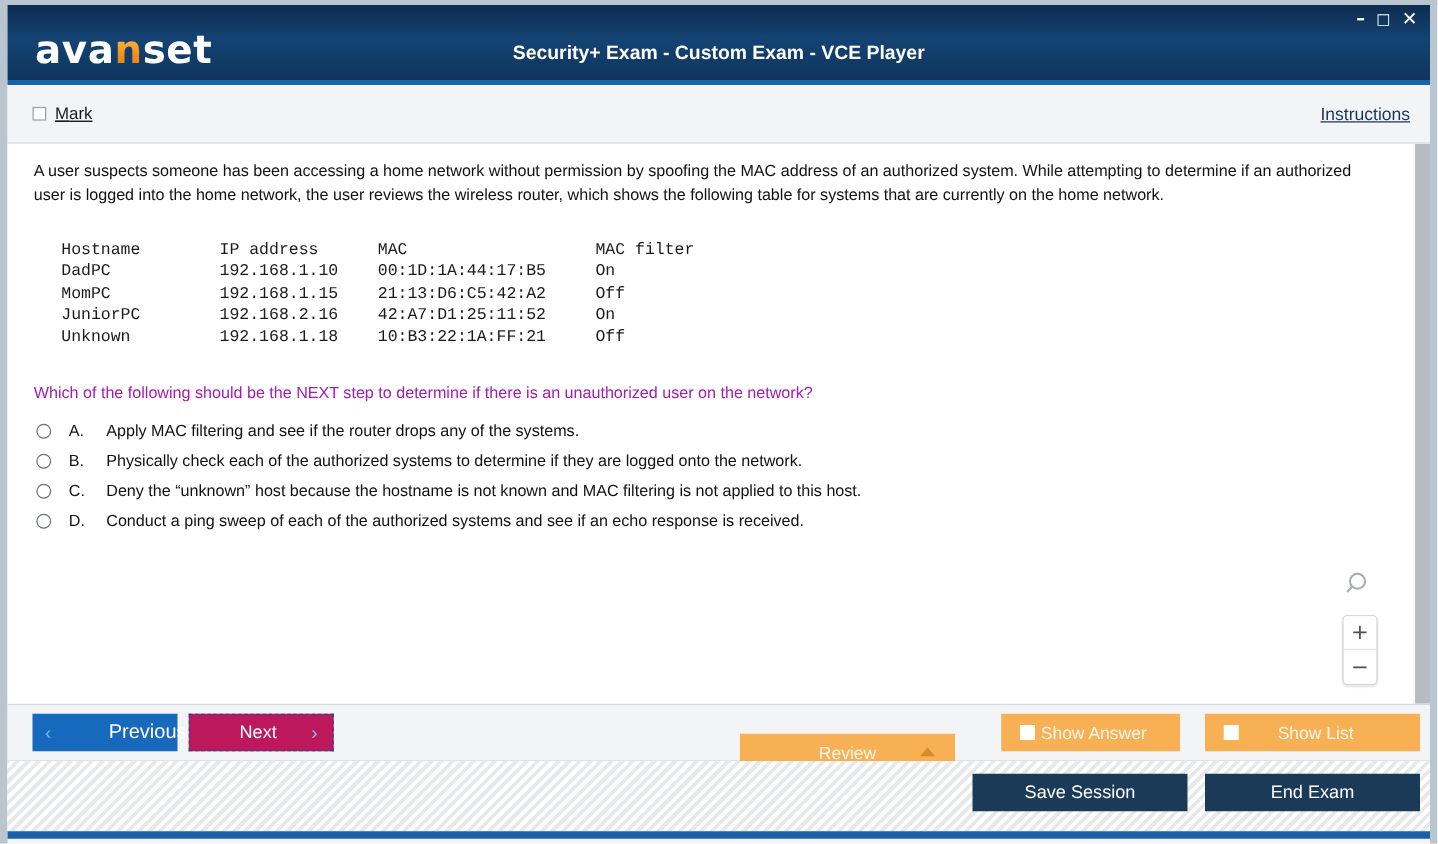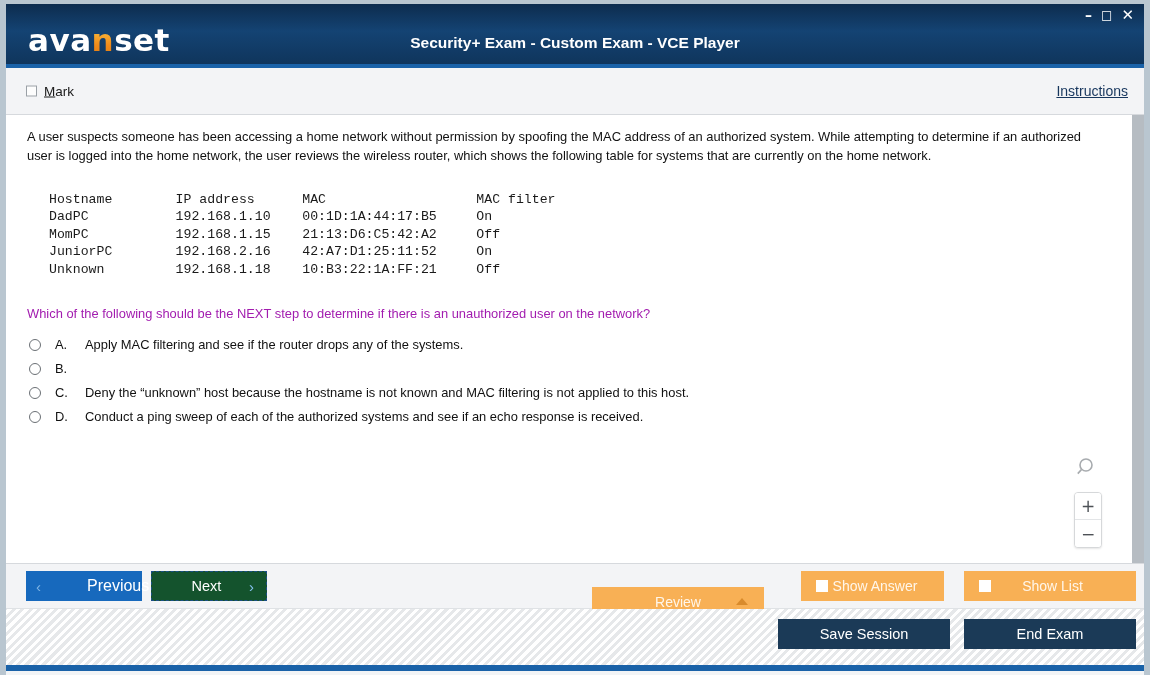--- a/index.html
+++ b/index.html
@@ -61,21 +61,21 @@
   
   #question-header {
     position: relative;
     height: 47px;
     background: #f3f4f6;
     border-bottom: 1px solid #d6d9dd;
     display: flex; align-items: center;
   }
   #mark-group {
     position: absolute; left: 20px; top: 50%; transform: translateY(-50%);
-    display: flex; align-items: center; gap: 7px;
+    display: flex; align-items: center; gap: 7px; text-decoration: underline;
   }
   .cb {
     width: 11px; height: 11px;
     border: 1px solid #9aa0a6; background: #fdfdfd;
     display: inline-block;
   }
   #mark-label {
     font-size: 13.5px; color: #1a1a1a;
   }
   #mark-label .acc { text-decoration: underline; }
@@ -182,21 +182,21 @@
   }
   #prev-button {
     left: 20px; width: 116px;
     background: #1769bd;
     justify-content: flex-start; padding-left: 10px; gap: 14px;
   }
   #prev-button .chev { color: #7fb4e4; font-size: 15px; }
   #prev-button .lbl { font-size: 16px; margin-left: 32px; }
   #next-button {
     left: 145px; width: 116px;
-    background: #14532d;
+    background: #be185d;
     border: 1px dashed #1a4e86;
     justify-content: center; padding: 0 12px;
   }
   #next-button .lbl { font-size: 14.5px; margin: 0 auto; }
   #next-button .chev { color: #86c2f0; font-size: 15px; }
 
   .orange-btn {
     position: absolute; top: 7px; height: 30px;
     background: #f8b055;
     display: flex; align-items: center;
@@ -286,20 +286,21 @@
 
       <div id="options">
         <div class="option-row">
           <span class="radio"></span>
           <span class="option-letter">A.</span>
           <span class="option-text">Apply MAC filtering and see if the router drops any of the systems.</span>
         </div>
         <div class="option-row">
           <span class="radio"></span>
           <span class="option-letter">B.</span>
+          <span class="option-text">Physically check each of the authorized systems to determine if they are logged onto the network.</span>
         </div>
         <div class="option-row">
           <span class="radio"></span>
           <span class="option-letter">C.</span>
           <span class="option-text">Deny the “unknown” host because the hostname is not known and MAC filtering is not applied to this host.</span>
         </div>
         <div class="option-row">
           <span class="radio"></span>
           <span class="option-letter">D.</span>
           <span class="option-text">Conduct a ping sweep of each of the authorized systems and see if an echo response is received.</span>

